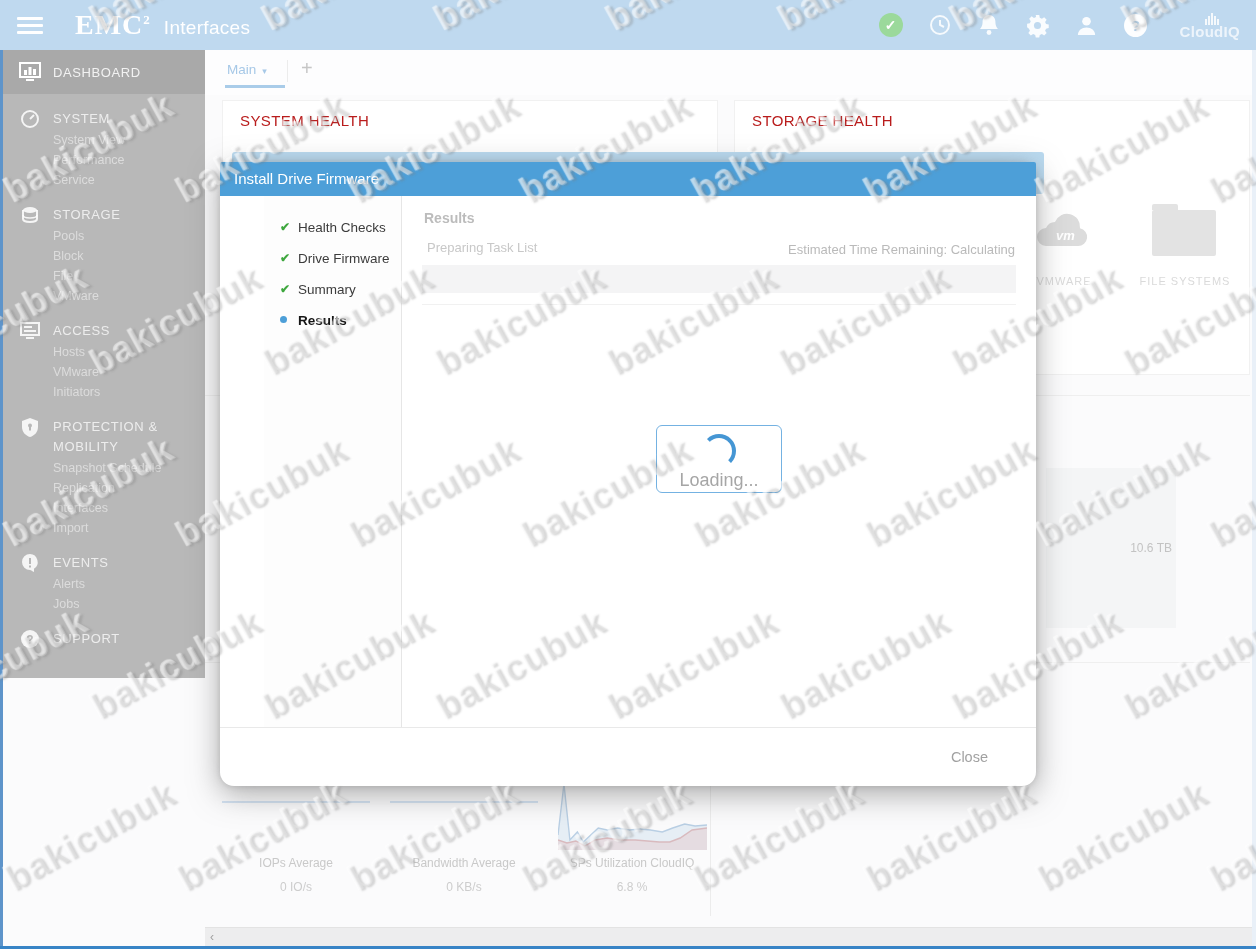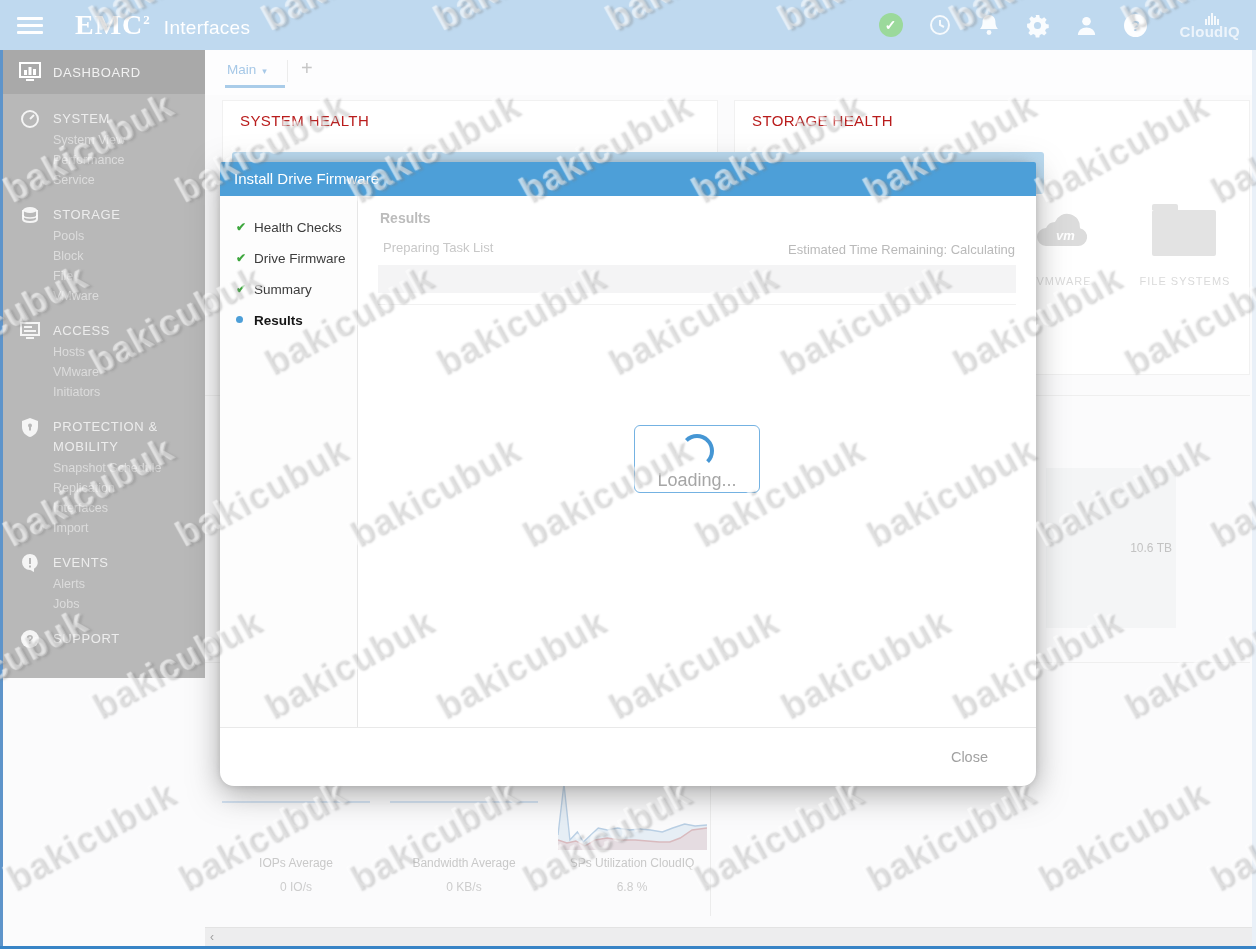--- a/index.html
+++ b/index.html
@@ -64,21 +64,21 @@
   .metric-label { position:absolute; width:170px; text-align:center; font-size:12px; color:#c9c9c9; z-index:2; }
   .metric-value { position:absolute; width:170px; text-align:center; font-size:12px; color:#cdcdcd; z-index:2; }
 
   #scroll-track { left:205px; top:927px; width:1047px; height:19px; background:#ededee; border-top:1px solid #e3e3e3; z-index:3; }
   #scroll-arrow { position:absolute; left:5px; top:2px; color:#9f9f9f; font-size:12px; cursor:pointer; }
 
   
   #ghost-dialog { left:232px; top:152px; width:812px; height:42px; background:#badaf0; border-radius:3px; z-index:8; }
   #modal { left:220px; top:162px; width:816px; height:624px; background:#fff; border-radius:14px; box-shadow:0 8px 30px rgba(90,90,90,0.5), 0 0 6px rgba(130,130,130,0.3); z-index:10; display:flex; flex-direction:column; }
   #modal-title { height:34px; background:#4d9fd8; border-radius:2px 2px 0 0; color:#fff; font-size:15px; line-height:34px; padding-left:14px; }
-  #modal-body { flex:1; display:flex; min-height:0; }
+  #modal-body { flex:1; display:flex; min-height:0;padding-left:44px; }
   #steps-panel { width:138px; border-right:1px solid #e6e6e6; background:#fdfdfd; padding-top:21px; }
   .step { display:flex; align-items:center; padding-left:16px; margin-bottom:11px; height:20px; }
   .step .step-icon { width:15px; font-size:12px; }
   .step.done .step-icon { color:#3ea73e; font-weight:bold; }
   .step.done .step-icon:before { content:"\2714"; }
   .step.current .step-icon:before { content:""; display:inline-block; width:7px; height:7px; border-radius:50%; background:#4d9fd8; margin-bottom:1px; }
   .step .step-label { font-size:13.5px; color:#3c3c3c; margin-left:3px; }
   .step.current .step-label { font-weight:bold; color:#161616; }
   #results-pane { flex:1; position:relative; }
   #results-heading { position:absolute; left:22px; top:14px; font-size:14px; font-weight:bold; color:#bcbcbc; }

